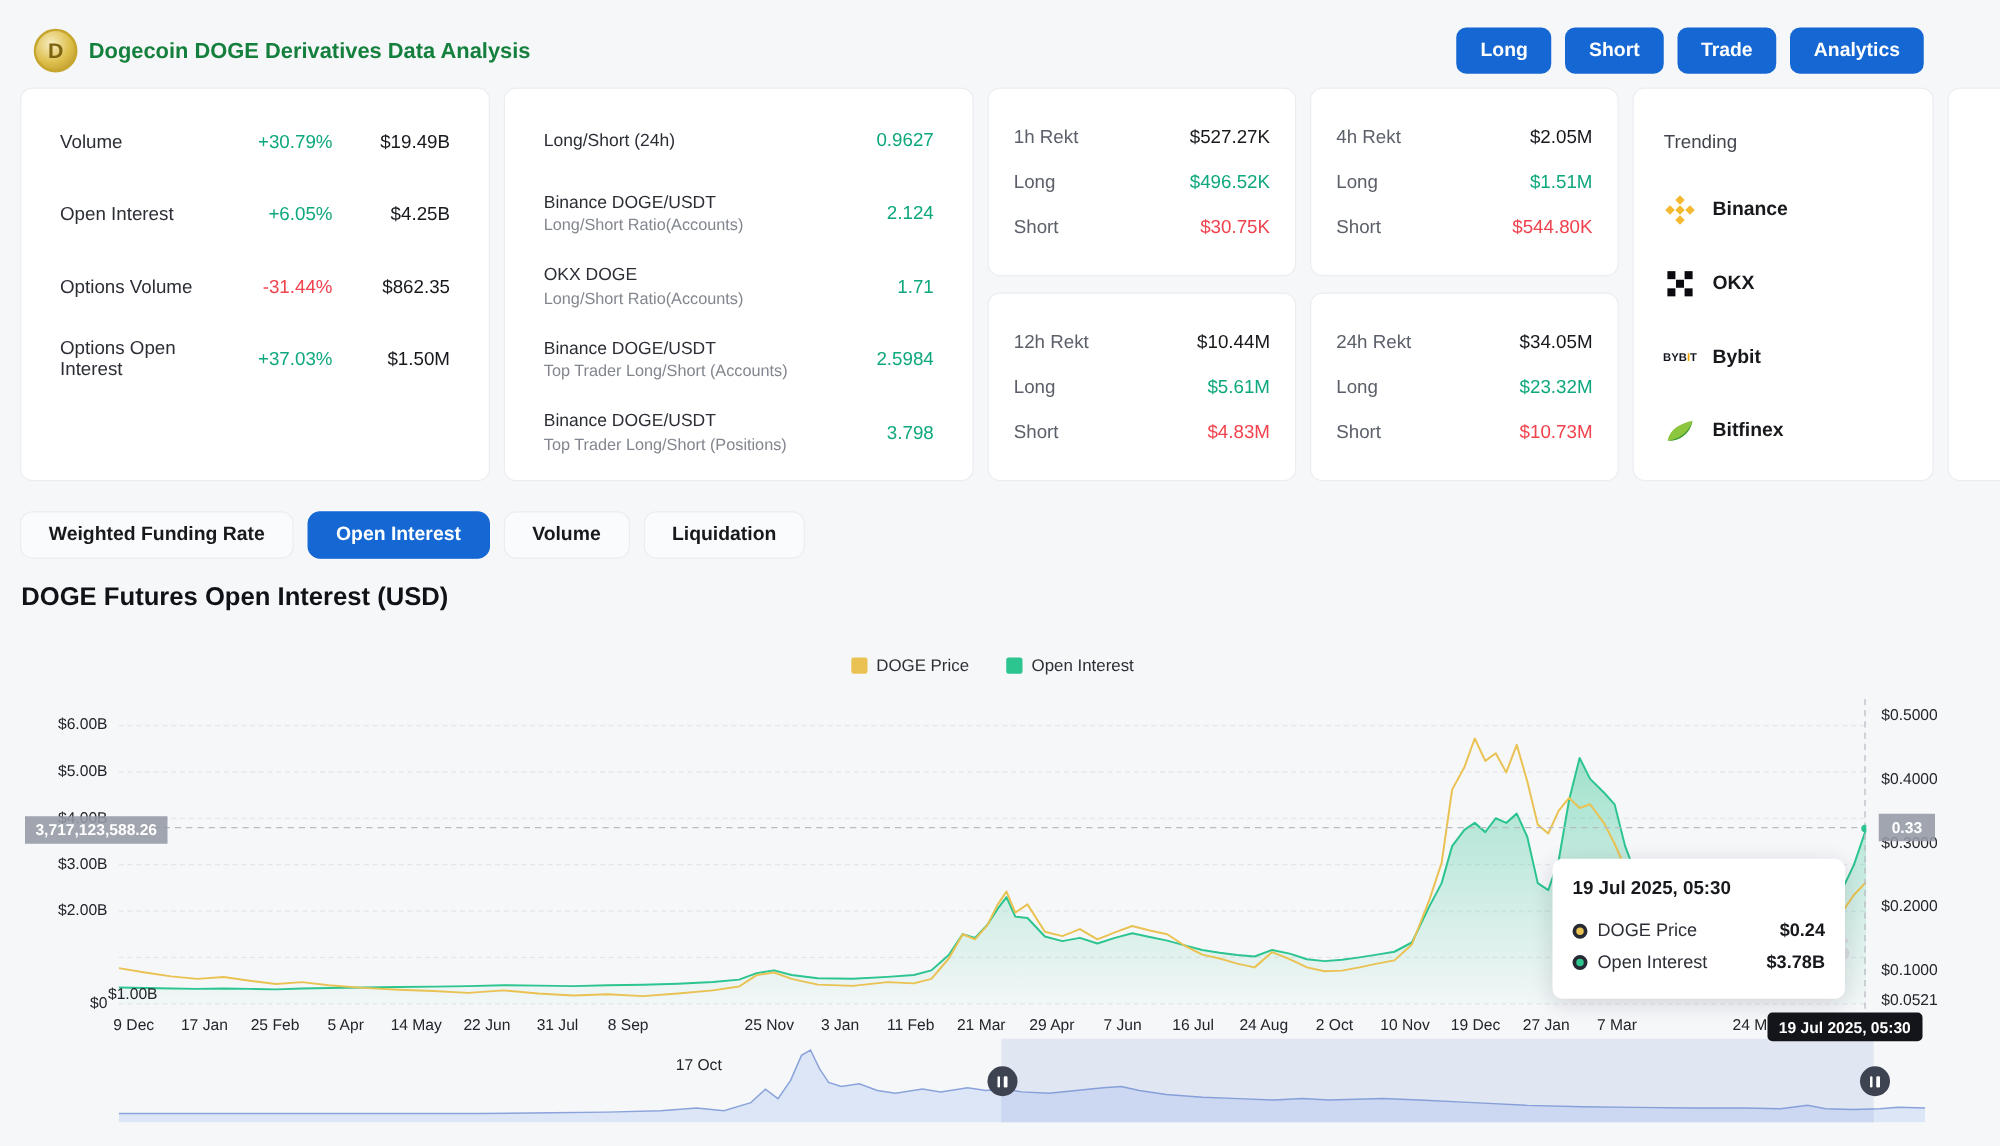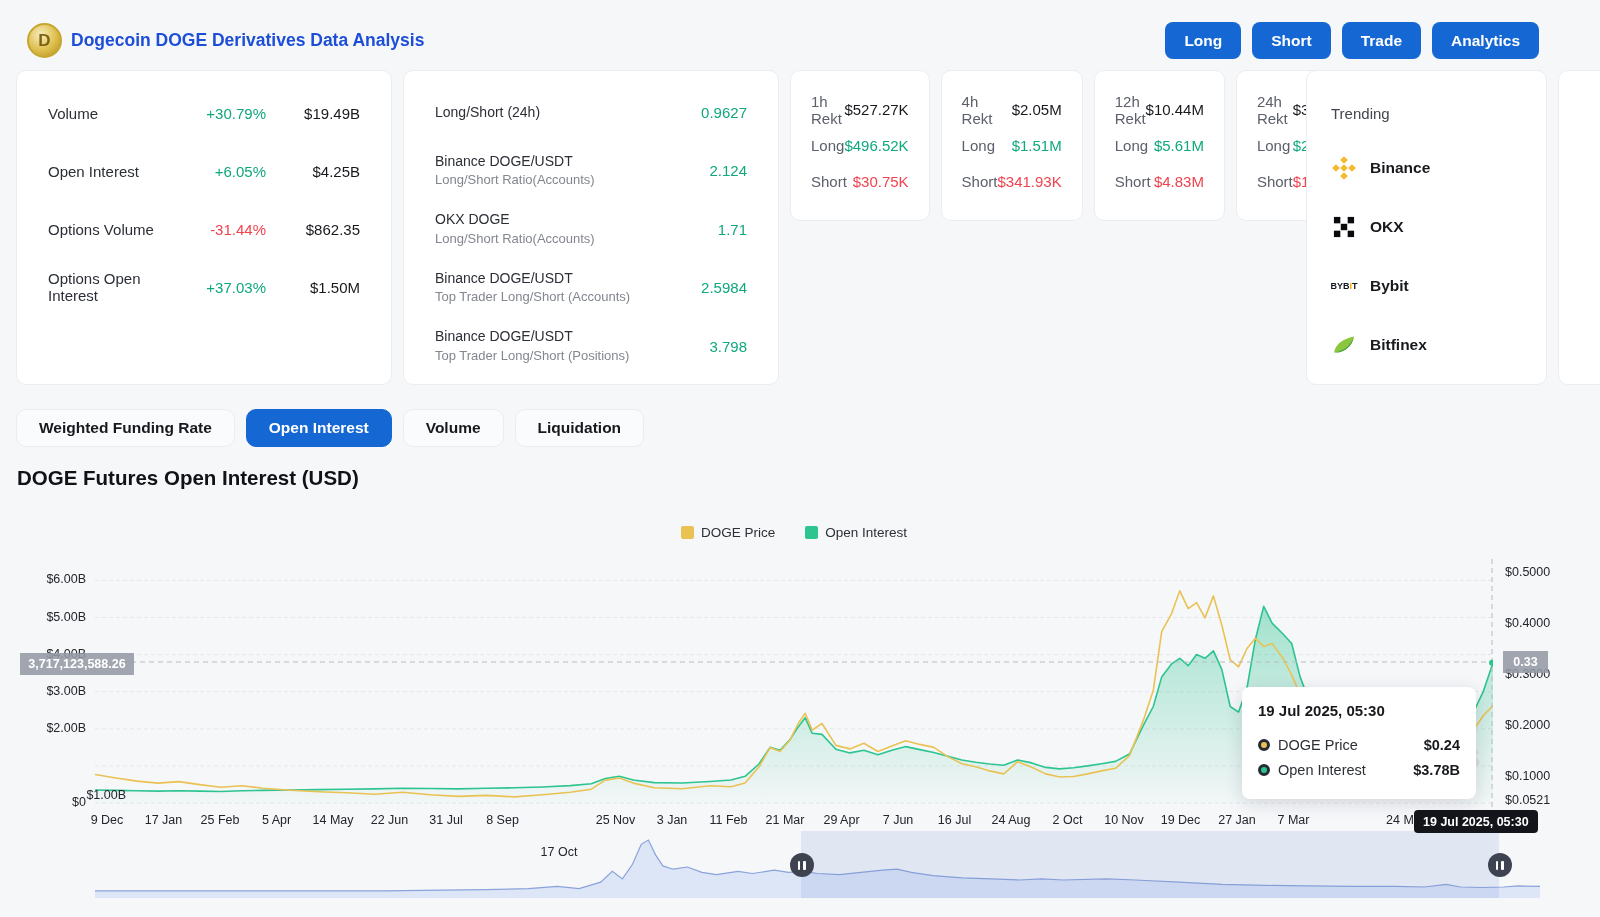--- a/index.html
+++ b/index.html
@@ -3,40 +3,40 @@
 <meta charset="utf-8">
 <style>
   html,body{margin:0;padding:0}
   body{width:1600px;height:917px;background:#f6f7f9;font-family:"Liberation Sans",sans-serif;
        color:#17191d;position:relative;overflow:hidden}
   
   .logo{position:absolute;left:27px;top:23px;width:35px;height:35px;border-radius:50%;
         background:radial-gradient(circle at 38% 32%,#f7ecc0,#ddbe4a 55%,#b08c22);
         border:2px solid #c7a62e;box-sizing:border-box;display:flex;align-items:center;
         justify-content:center;font-weight:700;font-size:17px;color:#7d6410}
-  .title{position:absolute;left:71px;top:30px;font-size:17.5px;font-weight:600;color:#1d4ed8}
+  .title{position:absolute;left:71px;top:30px;font-size:17.5px;font-weight:600;color:#15803d}
   .hdr-btns{position:absolute;right:61px;top:22px;display:flex;gap:11px}
   .btn{height:37px;padding:0 19px;border-radius:8px;background:#1568d3;color:#fff;
        font-weight:700;font-size:15.5px;display:flex;align-items:center;border:none;cursor:pointer}
   
   .cards{position:absolute;top:70px;left:16px;display:flex;gap:11px}
   .card{background:#fff;border:1px solid #ecedf1;border-radius:10px;box-sizing:border-box}
   .c1{width:376px;height:315px;padding:13px 31px}
   .srow{display:flex;align-items:center;height:58px}
   .slab{flex:1;font-size:15px;color:#2b2e35}
   .chg{width:86px;text-align:right;font-size:15px;font-weight:500}
   .pos{color:#0fa87e}.neg{color:#f0434e}
   .val{width:94px;text-align:right;font-size:15px;color:#17191d}
   .c2{width:376px;height:315px;padding:12px 31px}
   .rrow2{display:flex;align-items:center;height:58.5px}
   .rlabwrap{flex:1;line-height:1.25}
   .rmain{font-size:14px;color:#2b2e35}
   .rsub{font-size:13px;color:#82868e;margin-top:2px}
   .rval{text-align:right;font-size:15px;font-weight:500;color:#0fa87e}
-  .rekt{width:505px;height:315px;display:grid;grid-template-columns:1fr 1fr 1fr 1fr;
+  .rekt{width:505px;height:315px;display:grid;grid-template-columns:1fr 1fr;
         grid-template-rows:1fr 1fr;gap:13px 11px}
   .rcard{background:#fff;border:1px solid #ecedf1;border-radius:10px;box-sizing:border-box;
          padding:12px 20px;display:flex;flex-direction:column;justify-content:center;gap:8px}
   .krow{display:flex;justify-content:space-between;align-items:center;font-size:15px;height:28px}
   .klab{color:#5c606a}
   .ktot{color:#17191d}
   .trend{width:241px;height:315px;padding:24px 24px}
   .ttitle{font-size:15px;color:#43464e;margin-top:10px}
   .titem{display:flex;align-items:center;gap:13px;margin-top:33px;font-weight:700;
          font-size:15.5px;color:#17191d;cursor:pointer}
@@ -176,21 +176,21 @@
         <div class="krow">
           <span class="klab">4h Rekt</span>
           <span class="ktot">$2.05M</span>
         </div>
         <div class="krow">
           <span class="klab">Long</span>
           <span class="pos">$1.51M</span>
         </div>
         <div class="krow">
           <span class="klab">Short</span>
-          <span class="neg">$341.93K</span>
+          <span class="neg">$544.80K</span>
         </div>
       </div>
       <div class="rcard">
         <div class="krow">
           <span class="klab">12h Rekt</span>
           <span class="ktot">$10.44M</span>
         </div>
         <div class="krow">
           <span class="klab">Long</span>
           <span class="pos">$5.61M</span>

